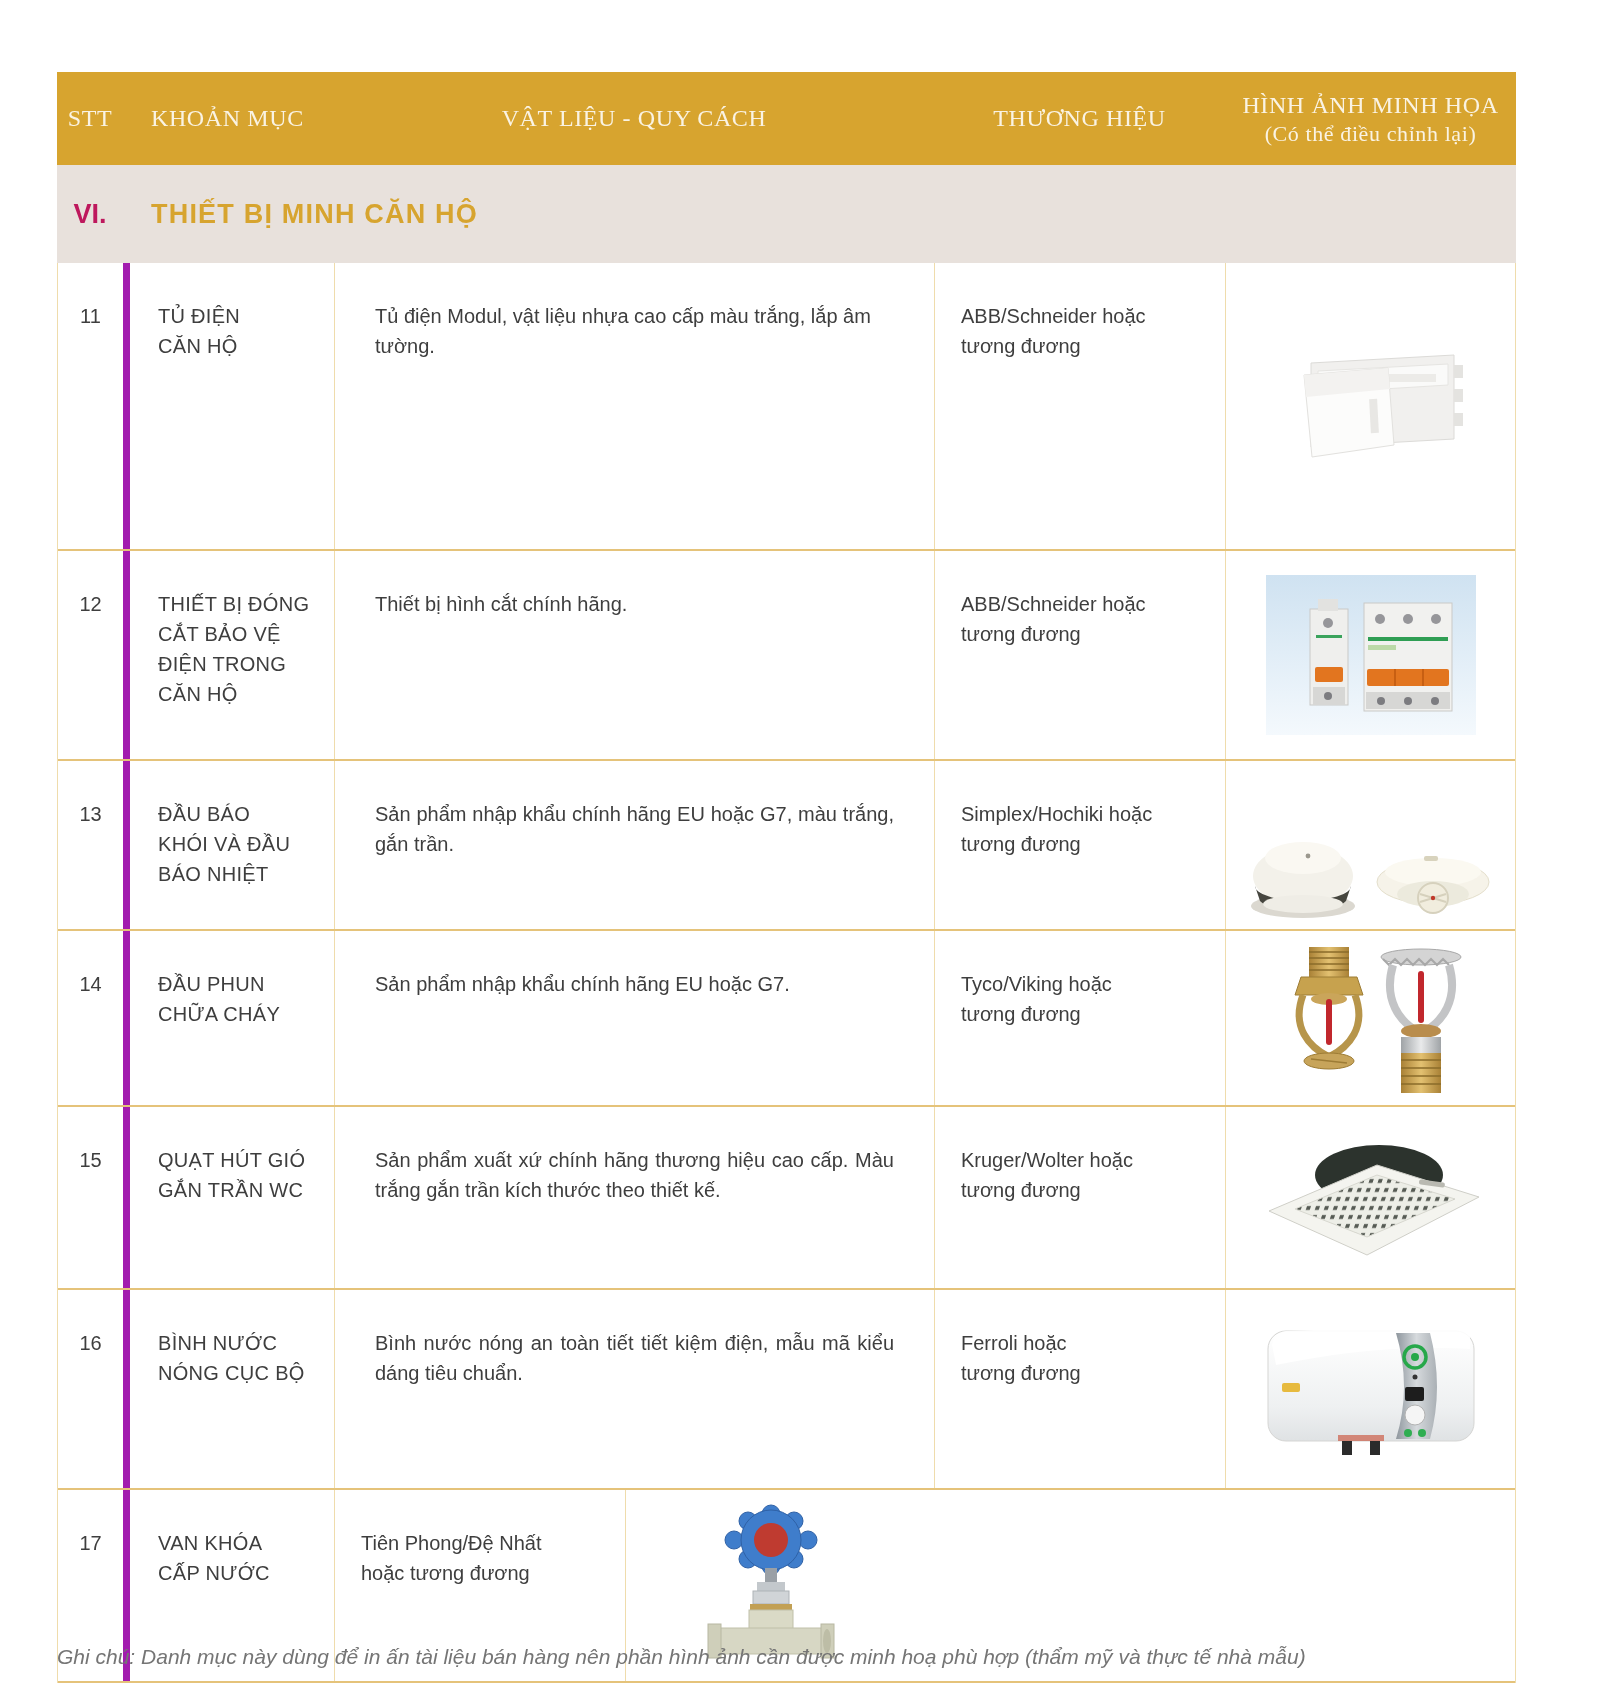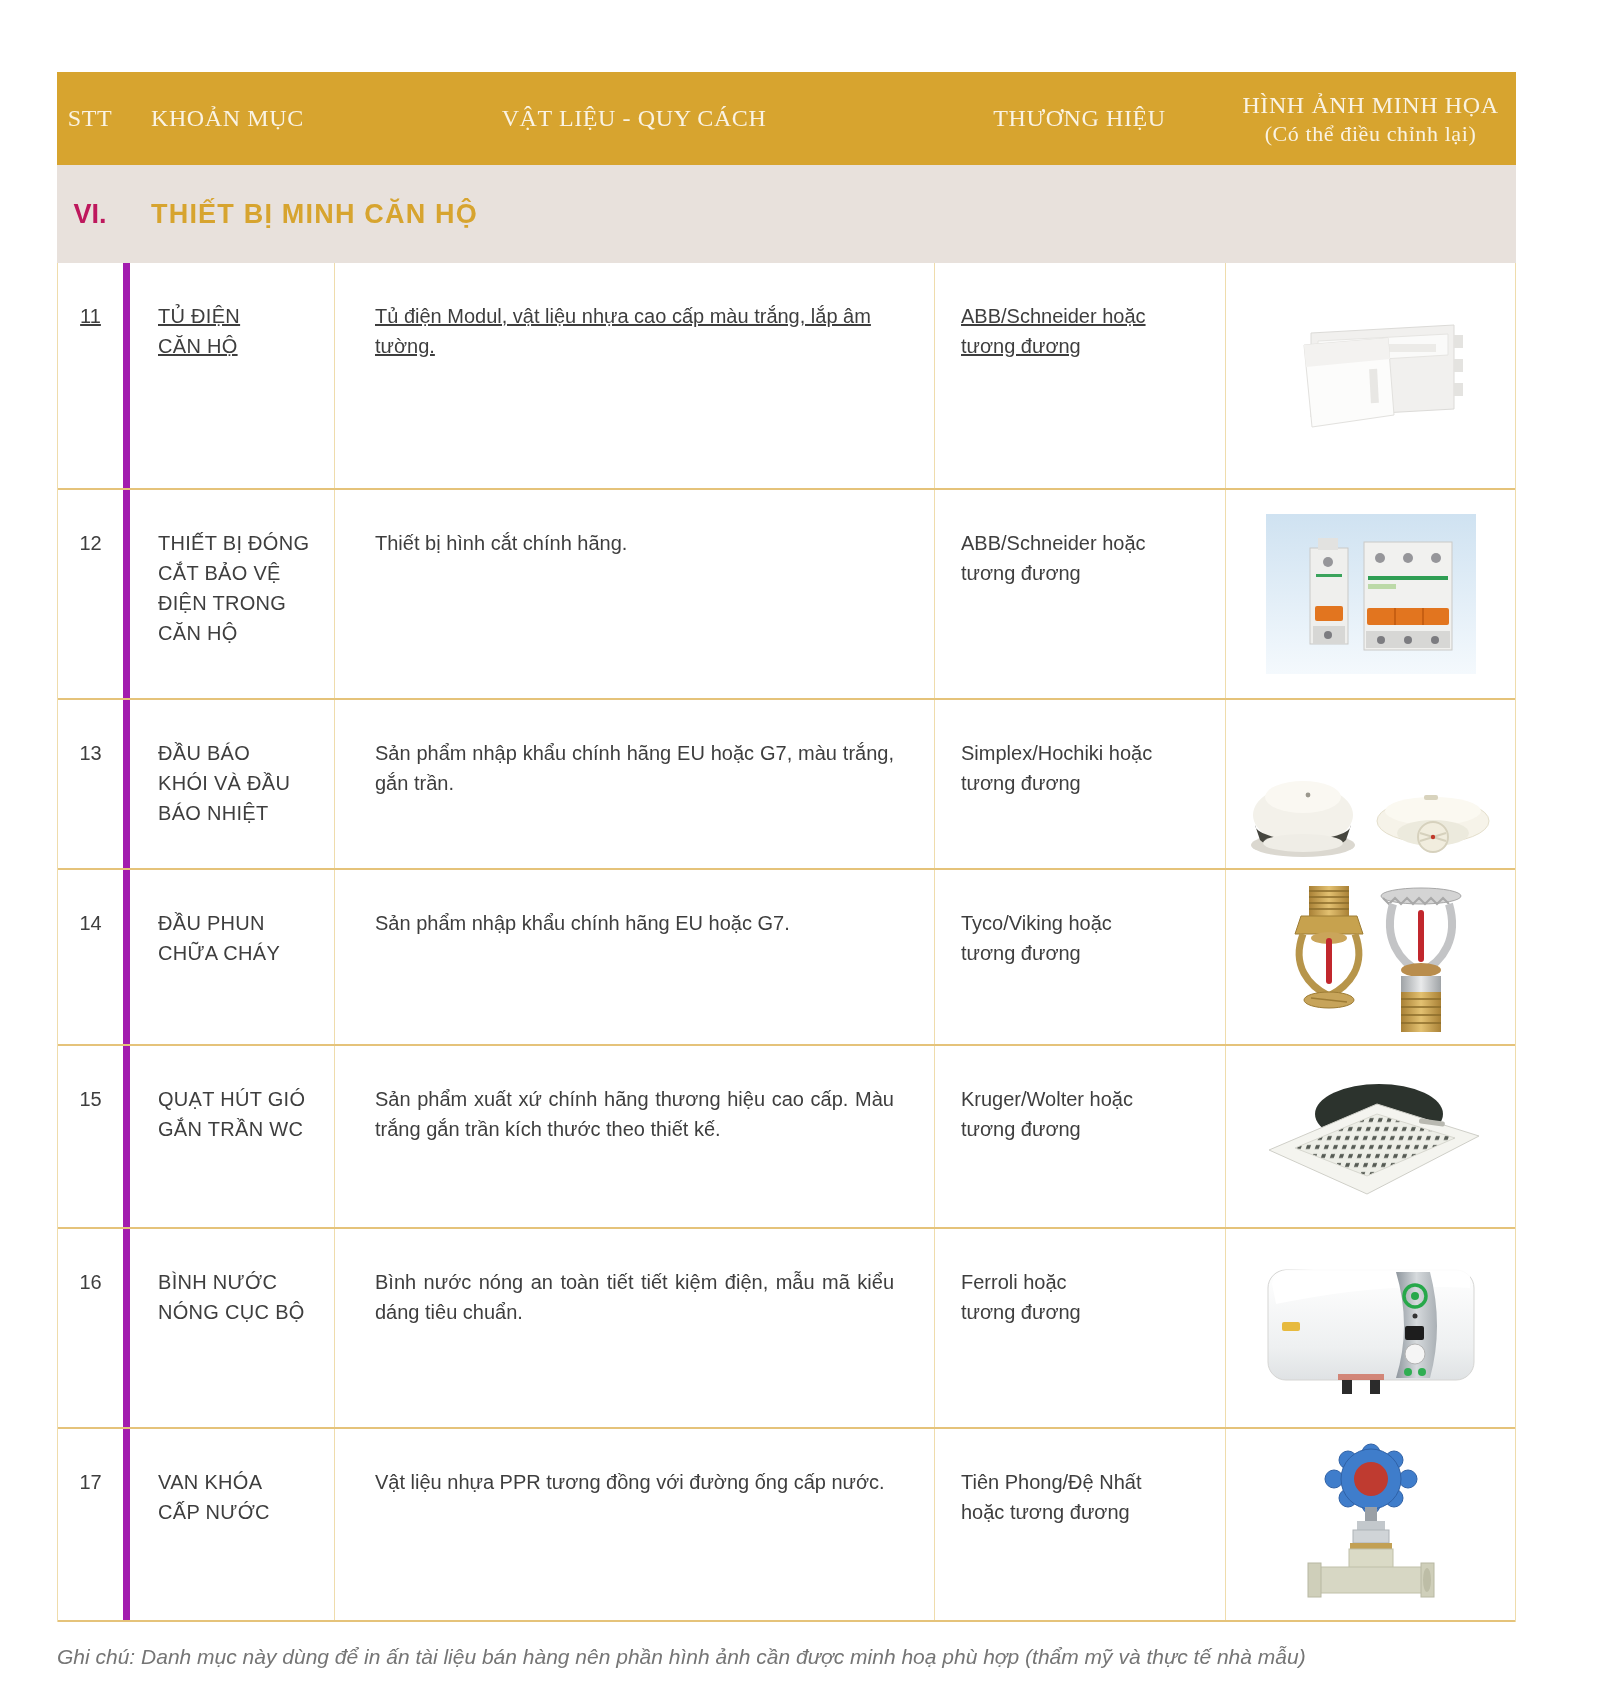--- a/index.html
+++ b/index.html
@@ -29,21 +29,21 @@
   .row { display: flex; border-bottom: 2px solid #e5c37a; background: #fff; }
   .cell { flex: none; padding-top: 38px; font-size: 20px; line-height: 1.5; }
   .c-stt   { width: 65px; text-align: center; }
   .c-item  { width: 211px; padding-left: 28px; padding-right: 12px; border-left: 7px solid #a21caf;
              white-space: pre-line; letter-spacing: 0.3px; }
   .c-spec  { width: 600px; padding-left: 40px; padding-right: 40px; border-left: 1px solid #efdcac; }
   .c-spec.justify { text-align: justify; }
   .c-brand { width: 291px; padding-left: 26px; padding-right: 14px; border-left: 1px solid #efdcac; white-space: pre-line; }
   .c-img   { width: 290px; border-left: 1px solid #efdcac; padding: 0; display: flex; align-items: center; justify-content: center; }
 
-  .h-r11 { height: 227px; text-decoration: underline; } .h-r12 { height: 210px; } .h-r13 { height: 170px; }
+  .h-r11 { height: 288px; } .h-r12 { height: 210px; } .h-r13 { height: 170px; }
   .h-r14 { height: 176px; } .h-r15 { height: 183px; } .h-r16 { height: 200px; } .h-r17 { height: 193px; }
 
   .r13 .c-img, .r14 .c-img { align-items: flex-end; }
 
   .footer-note { position: absolute; left: 57px; top: 1645px; width: 1480px;
                  font-style: italic; color: #757575; font-size: 21px; }
 
   svg { display: block; }
 </style>
 </head>
@@ -273,21 +273,20 @@
           <rect x="124" y="136" width="10" height="14" fill="#2b2b2b"></rect>
           <rect x="92" y="130" width="46" height="6" fill="#c8472e" opacity="0.6"></rect>
         </svg>
       </div>
     </div>
 
     <div class="row h-r17">
       <div class="cell c-stt">17</div>
       <div class="cell c-item">VAN KHÓA
 CẤP NƯỚC</div>
-      <div class="cell c-spec">Vật liệu nhựa PPR tương đồng với đường ống cấp nước.</div>
       <div class="cell c-brand">Tiên Phong/Đệ Nhất
 hoặc tương đương</div>
       <div class="cell c-img">
         <svg width="150" height="168" viewBox="0 0 150 168">
           <g fill="#3f7dcb" stroke="#2f61a6">
             <circle cx="75" cy="12" r="9"></circle>
               <circle cx="98" cy="19" r="9"></circle>
               <circle cx="112" cy="38" r="9"></circle>
             <circle cx="98" cy="57" r="9"></circle>
               <circle cx="75" cy="64" r="9"></circle>

